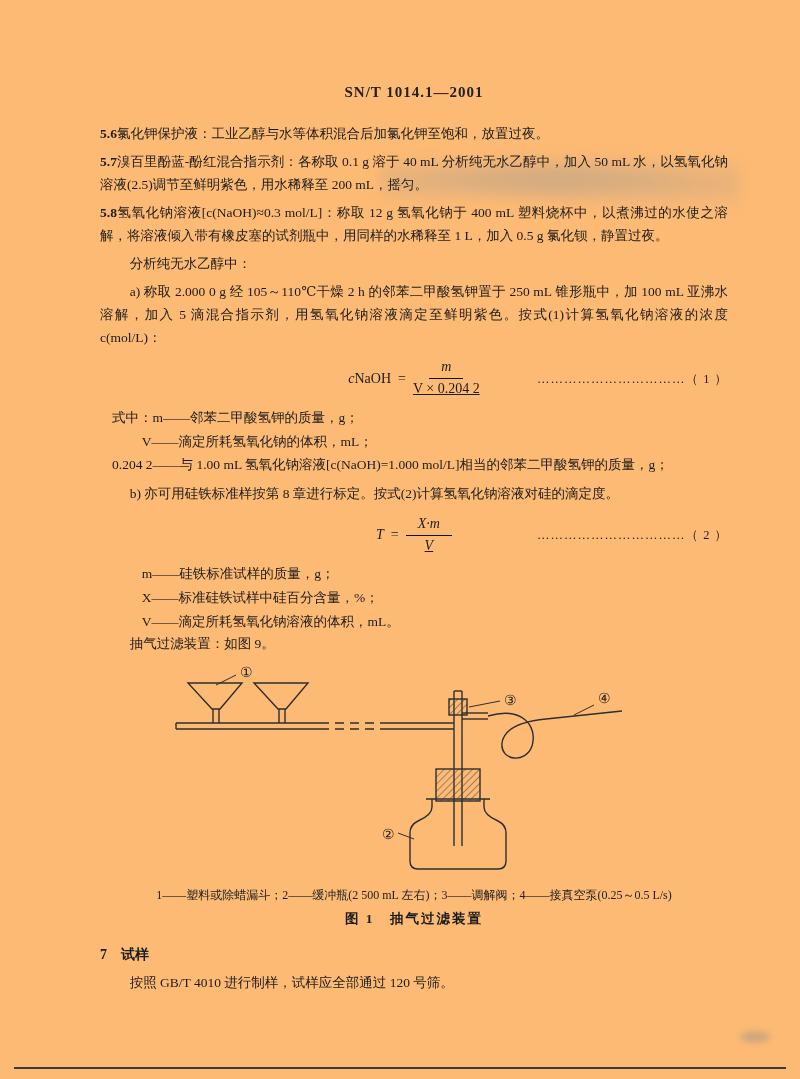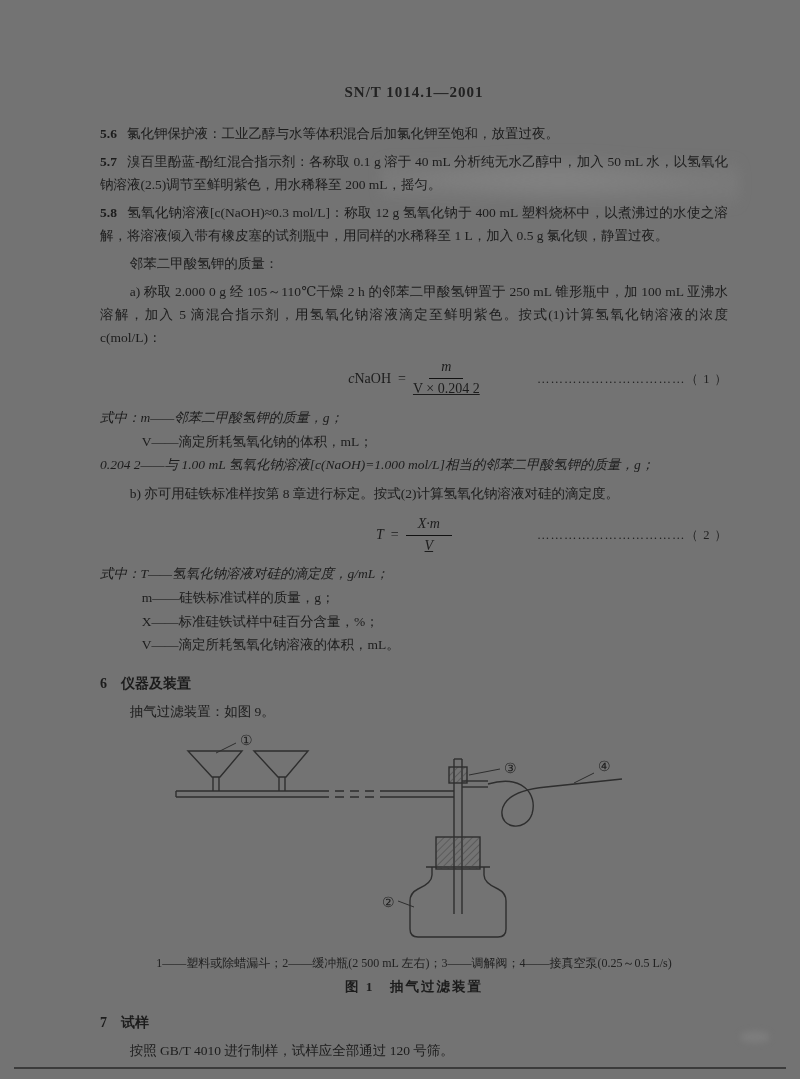--- a/index.html
+++ b/index.html
@@ -1,34 +1,34 @@
 <!DOCTYPE html>
 <html><head>
 <meta charset="utf-8">
 <style>
   html,body{margin:0;padding:0;background:#e8e8e6;}
   .page{
     position:relative;
     width:800px;height:1079px;
     margin:0 auto;
-    background:#737373;
+    background:#fdba74;
     overflow:hidden;
     font-family:"Liberation Serif","DejaVu Serif",serif;
     color:#1c1c1c;
   }
   .content{position:absolute;left:100px;right:72px;top:84px;}
   .header{
     text-align:center;font-size:15px;font-weight:600;
     letter-spacing:1px;margin:0 0 22px 0;color:#222;
   }
   .para{font-size:13.5px;line-height:1.7;margin:0 0 5px 0;text-align:justify;}
-  .cnum{font-weight:bold;margin-right:10px;}
+  .cnum{font-weight:bold;}
   .ind{text-indent:2.2em;}
   .legend{font-size:13.5px;line-height:1.75;margin:0;}
-  .l0{margin-left:0;font-style:italic;}
+  .l0{margin-left:12px;}
   .li{margin-left:3.1em;}
   .formula{position:relative;text-align:center;margin:10px 0 8px 0;font-size:14px;}
   .f-center{display:inline-flex;align-items:center;}
   .var{font-style:italic;}
   .sub{font-size:14px;}
   .feq{margin:0 7px;}
   .frac{display:inline-flex;flex-direction:column;align-items:center;vertical-align:middle;}
   .frac .top{padding:0 12px 2px 12px;border-bottom:1.3px solid #111;line-height:1.2;}
   .frac .bot{padding-top:2px;line-height:1.2;text-decoration:underline;}
   .f-tail{position:absolute;right:0;top:50%;transform:translateY(-50%);font-size:12.5px;letter-spacing:1px;color:#222;white-space:nowrap;}
@@ -64,21 +64,21 @@
   <div class="content">
 
     <div class="header">SN/T 1014.1—2001</div>
 
     <p class="para"><span class="cnum">5.6</span><span>氯化钾保护液：工业乙醇与水等体积混合后加氯化钾至饱和，放置过夜。</span></p>
 
     <p class="para"><span class="cnum">5.7</span><span>溴百里酚蓝-酚红混合指示剂：各称取 0.1 g 溶于 40 mL 分析纯无水乙醇中，加入 50 mL 水，以氢氧化钠溶液(2.5)调节至鲜明紫色，用水稀释至 200 mL，摇匀。</span></p>
 
     <p class="para"><span class="cnum">5.8</span><span>氢氧化钠溶液[c(NaOH)≈0.3 mol/L]：称取 12 g 氢氧化钠于 400 mL 塑料烧杯中，以煮沸过的水使之溶解，将溶液倾入带有橡皮塞的试剂瓶中，用同样的水稀释至 1 L，加入 0.5 g 氯化钡，静置过夜。</span></p>
 
-    <p class="para ind">邻苯二甲酸氢钾的质量：</p>
+    <p class="para ind">分析纯无水乙醇中：</p>
 
     <p class="para ind">a) 称取 2.000 0 g 经 105～110℃干燥 2 h 的邻苯二甲酸氢钾置于 250 mL 锥形瓶中，加 100 mL 亚沸水溶解，加入 5 滴混合指示剂，用氢氧化钠溶液滴定至鲜明紫色。按式(1)计算氢氧化钠溶液的浓度 c(mol/L)：</p>
 
     <div class="formula">
       <span class="f-center">
         <span class="var">c</span>
           <sub class="sub">NaOH</sub>
         <span class="feq">=</span>
         <span class="frac">
           <span class="top var">m</span>
@@ -99,26 +99,24 @@
         <span class="var">T</span>
         <span class="feq">=</span>
         <span class="frac">
           <span class="top var">X·m</span>
           <span class="bot var">V</span>
         </span>
       </span>
       <span class="f-tail">……………………………（ 2 ）</span>
     </div>
 
-    <p class="legend l0">式中：T——氢氧化钠溶液对硅的滴定度，g/mL；</p>
     <p class="legend li">m——硅铁标准试样的质量，g；</p>
     <p class="legend li">X——标准硅铁试样中硅百分含量，%；</p>
     <p class="legend li">V——滴定所耗氢氧化钠溶液的体积，mL。</p>
 
-    <div class="sec-h"><span class="snum">6</span><span>仪器及装置</span></div>
 
     <p class="para ind">抽气过滤装置：如图 9。</p>
 
     <div class="fig-wrap">
       <svg width="470" height="220" viewBox="0 0 470 220">
         <defs>
           <pattern id="hatch" width="5" height="5" patternUnits="userSpaceOnUse" patternTransform="rotate(45)">
             <line x1="0" y1="0" x2="0" y2="5" stroke="#444" stroke-width="1"></line>
           </pattern>
         </defs>

